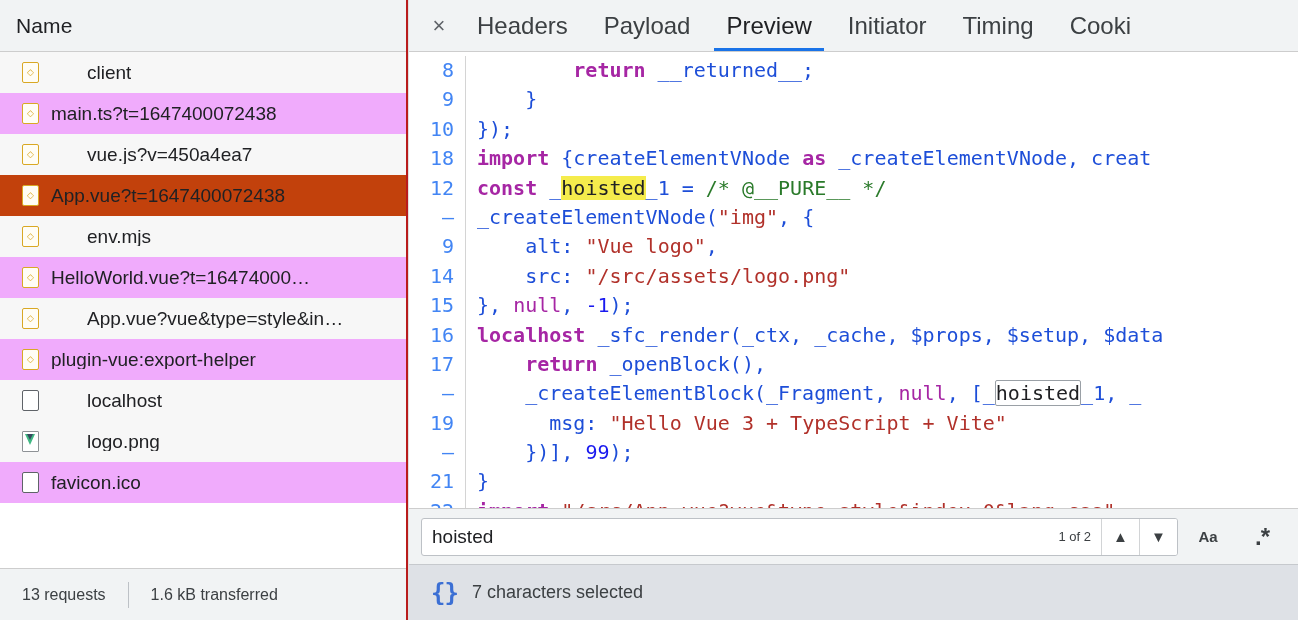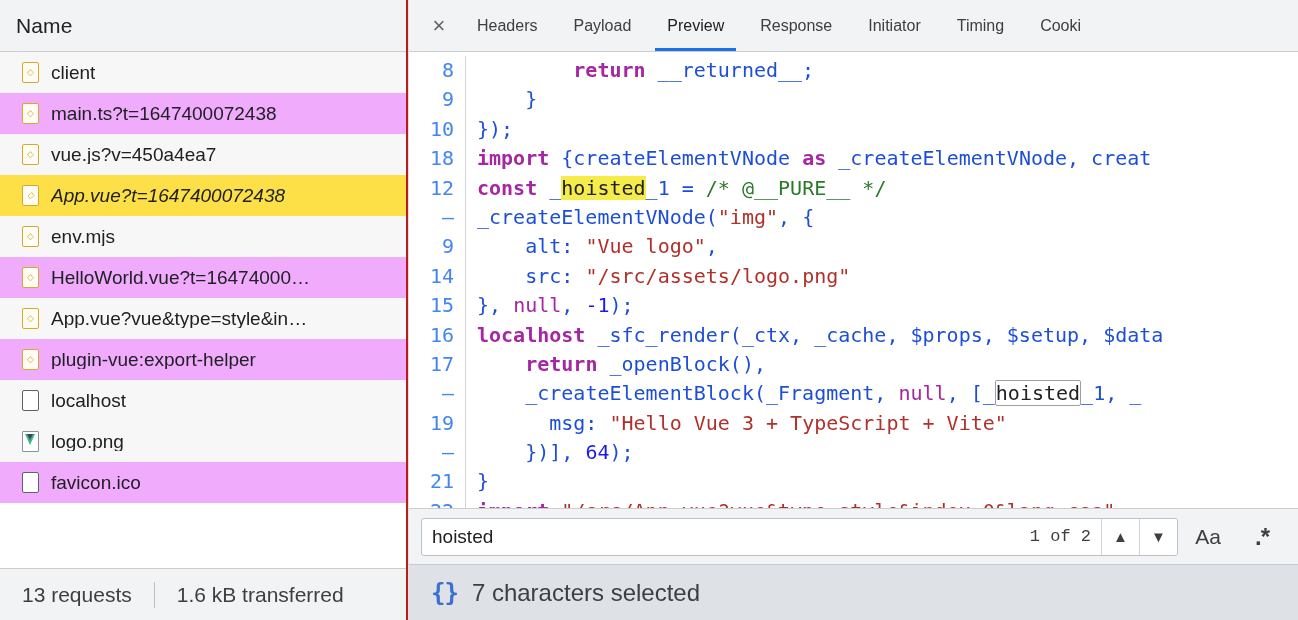--- a/index.html
+++ b/index.html
@@ -52,22 +52,22 @@
   }
 
   .req-row {
     height: 41px;
     display: flex;
     align-items: center;
     padding-left: 22px;
     background: #f0abfc;
     border-bottom: 1px solid transparent;
   }
-  .req-row.odd { background: #f7f7f7; }
-  .req-row.selected { background: #fde047; font-style: italic; }
+  .req-row.odd { background: #f7f7f7; gap: 36px; }
+  .req-row.selected { background: #c2410c; }
 
   .req-label {
     font-size: 19px;
     color: #202124;
     white-space: nowrap;
     overflow: hidden;
     text-overflow: ellipsis;
     max-width: 340px;
     line-height: 1;
   }
@@ -130,21 +130,21 @@
     height: 52px;
     flex: 0 0 52px;
     display: flex;
     align-items: center;
     background: #f1f3f4;
     border-top: 1px solid #cdcdcd;
     padding-left: 22px;
     gap: 0px;
   }
   .footer-stat {
-    font-size: 21px;
+    font-size: 16px;
     color: #3c4043;
   }
   .footer-sep {
     width: 1px;
     height: 26px;
     background: #bdc1c6;
     margin: 0 22px;
   }
 
   
@@ -177,21 +177,21 @@
     justify-content: center;
     font-size: 22px;
     color: #5f6368;
     line-height: 1;
     font-weight: 400;
   }
   .tab {
     display: flex;
     align-items: center;
     padding: 0 18px;
-    font-size: 16px;
+    font-size: 24px;
     color: #3c4043;
     position: relative;
     line-height: 1;
   }
   .tab.active { color: #202124; }
   .tab.active::after {
     content: "";
     position: absolute;
     left: 6px; right: 6px; bottom: 0;
     height: 3px;
@@ -281,43 +281,42 @@
     font-size: 19px;
     color: #202124;
     min-width: 0;
     white-space: nowrap;
     overflow: hidden;
   }
   .find-count {
     display: flex;
     align-items: center;
     padding: 0 10px;
-    font-size: 17px;
+    font-size: 13px;
     color: #3c4043;
     white-space: nowrap;
-    font-family: Liberation Mono, monospace;
   }
   .find-nav {
     width: 38px;
     display: flex;
     align-items: center;
     justify-content: center;
     border-left: 1px solid #d2d4d6;
     background: #ffffff;
     font-size: 15px;
     color: #3c4043;
   }
   .find-opt {
     width: 48px;
     height: 40px;
     display: flex;
     align-items: center;
     justify-content: center;
-    font-size: 21px;
-    font-weight: normal;
+    font-size: 15px;
+    font-weight: bold;
     color: #3c4043;
     margin-left: 6px;
   }
   .find-opt.regex { font-size: 24px; font-weight: bold; letter-spacing: -1px; }
 
   
   #status-bar {
     flex: 0 0 56px;
     height: 56px;
     display: flex;
@@ -329,21 +328,21 @@
   }
   .pretty-icon {
     font-family: "DejaVu Sans Mono", "Liberation Mono", monospace;
     font-size: 24px;
     font-weight: bold;
     color: #3b6fd4;
     letter-spacing: -1px;
     line-height: 1;
   }
   .status-text {
-    font-size: 24px;
+    font-size: 18px;
     color: #3c4043;
   }
 
   
   #splitter {
     position: absolute;
     left: 404px; top: 0;
     width: 5px; height: 620px;
     background: transparent;
     z-index: 5;
@@ -416,41 +415,40 @@
 
   <div id="splitter"></div>
 
   <div id="right-panel">
 
     <div id="tab-strip">
       <div class="tab-close">×</div>
     <div class="tab">Headers</div>
         <div class="tab">Payload</div>
         <div class="tab active">Preview</div>
-        <div class="tab">Response</div>
         <div class="tab">Initiator</div>
         <div class="tab">Timing</div>
         <div class="tab">Cooki</div>
       </div>
 
     <div id="code-view">
         <div class="code-line"><span class="ln">8</span><span class="code-txt">        <span class="t-kw">return</span><span class="t-pln"> __returned__;</span></span></div>
         <div class="code-line"><span class="ln">9</span><span class="code-txt">    <span class="t-pln">}</span></span></div>
         <div class="code-line"><span class="ln">10</span><span class="code-txt"><span class="t-pln">});</span></span></div>
         <div class="code-line"><span class="ln">18</span><span class="code-txt"><span class="t-kw">import</span><span class="t-pln"> {createElementVNode </span><span class="t-kw">as</span><span class="t-pln"> _createElementVNode, creat</span></span></div>
         <div class="code-line"><span class="ln">12</span><span class="code-txt"><span class="t-kw">const</span><span class="t-pln"> _</span><span class="hl-active">hoisted</span><span class="t-pln">_1 = </span><span class="t-com">/* @__PURE__ */</span></span></div>
         <div class="code-line"><span class="ln">–</span><span class="code-txt"><span class="t-pln">_createElementVNode(</span><span class="t-str">"img"</span><span class="t-pln">, {</span></span></div>
         <div class="code-line"><span class="ln">9</span><span class="code-txt">    <span class="t-pln">alt: </span><span class="t-str">"Vue logo"</span><span class="t-pln">,</span></span></div>
         <div class="code-line"><span class="ln">14</span><span class="code-txt">    <span class="t-pln">src: </span><span class="t-str">"/src/assets/logo.png"</span></span></div>
         <div class="code-line"><span class="ln">15</span><span class="code-txt"><span class="t-pln">}, </span><span class="t-lit">null</span><span class="t-pln">, </span><span class="t-num">-1</span><span class="t-pln">);</span></span></div>
         <div class="code-line"><span class="ln">16</span><span class="code-txt"><span class="t-kw">localhost</span><span class="t-pln"> _sfc_render(_ctx, _cache, $props, $setup, $data</span></span></div>
         <div class="code-line"><span class="ln">17</span><span class="code-txt">    <span class="t-kw">return</span><span class="t-pln"> _openBlock(),</span></span></div>
         <div class="code-line"><span class="ln">–</span><span class="code-txt">    <span class="t-pln">_createElementBlock(_Fragment, </span><span class="t-lit">null</span><span class="t-pln">, [_</span><span class="hl-other">hoisted</span><span class="t-pln">_1, _</span></span></div>
         <div class="code-line"><span class="ln">19</span><span class="code-txt">      <span class="t-pln">msg: </span><span class="t-str">"Hello Vue 3 + TypeScript + Vite"</span></span></div>
-        <div class="code-line"><span class="ln">–</span><span class="code-txt">    <span class="t-pln">})], </span><span class="t-num">64</span><span class="t-pln">);</span></span></div>
+        <div class="code-line"><span class="ln">–</span><span class="code-txt">    <span class="t-pln">})], </span><span class="t-num">99</span><span class="t-pln">);</span></span></div>
         <div class="code-line"><span class="ln">21</span><span class="code-txt"><span class="t-pln">}</span></span></div>
         <div class="code-line"><span class="ln">22</span><span class="code-txt"><span class="t-kw">import</span><span class="t-pln"> </span><span class="t-str">"/src/App.vue?vue&amp;type=style&amp;index=0&amp;lang.css"</span><span class="t-pln">;</span></span></div>
       </div>
 
     <div id="find-bar">
       <div class="find-box">
         <div class="find-input" placeholder="Find">hoisted</div>
         <div class="find-count">1 of 2</div>
         <div class="find-nav">▲</div>
         <div class="find-nav">▼</div>

